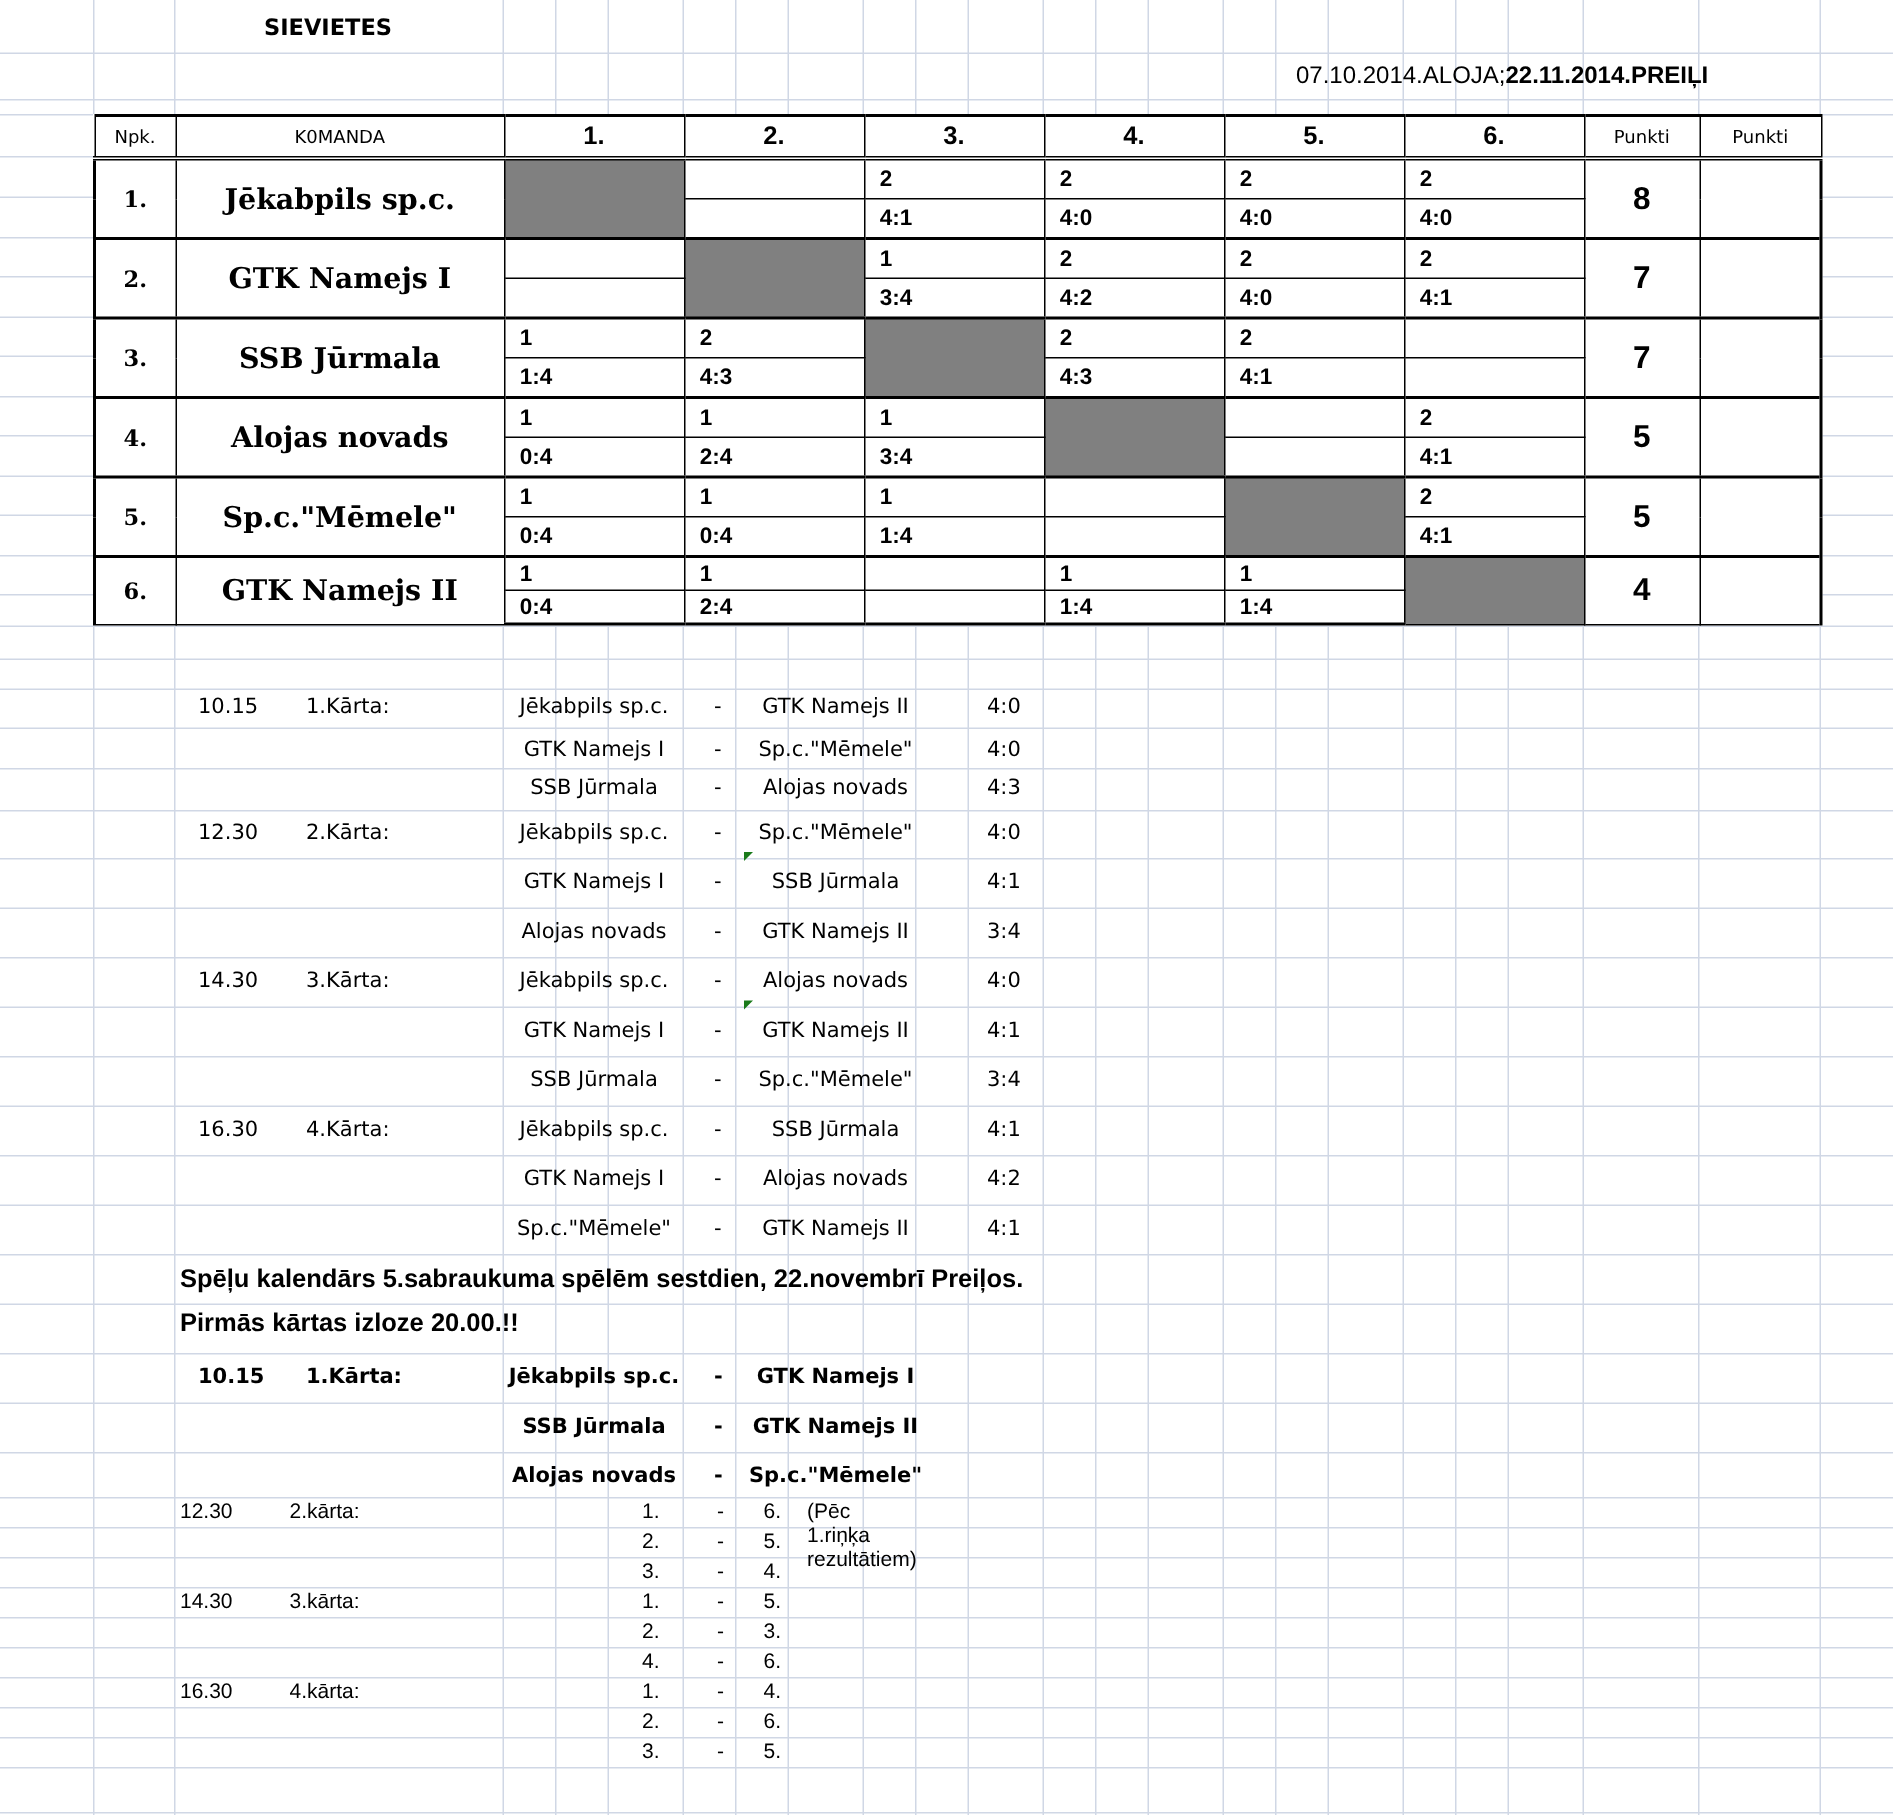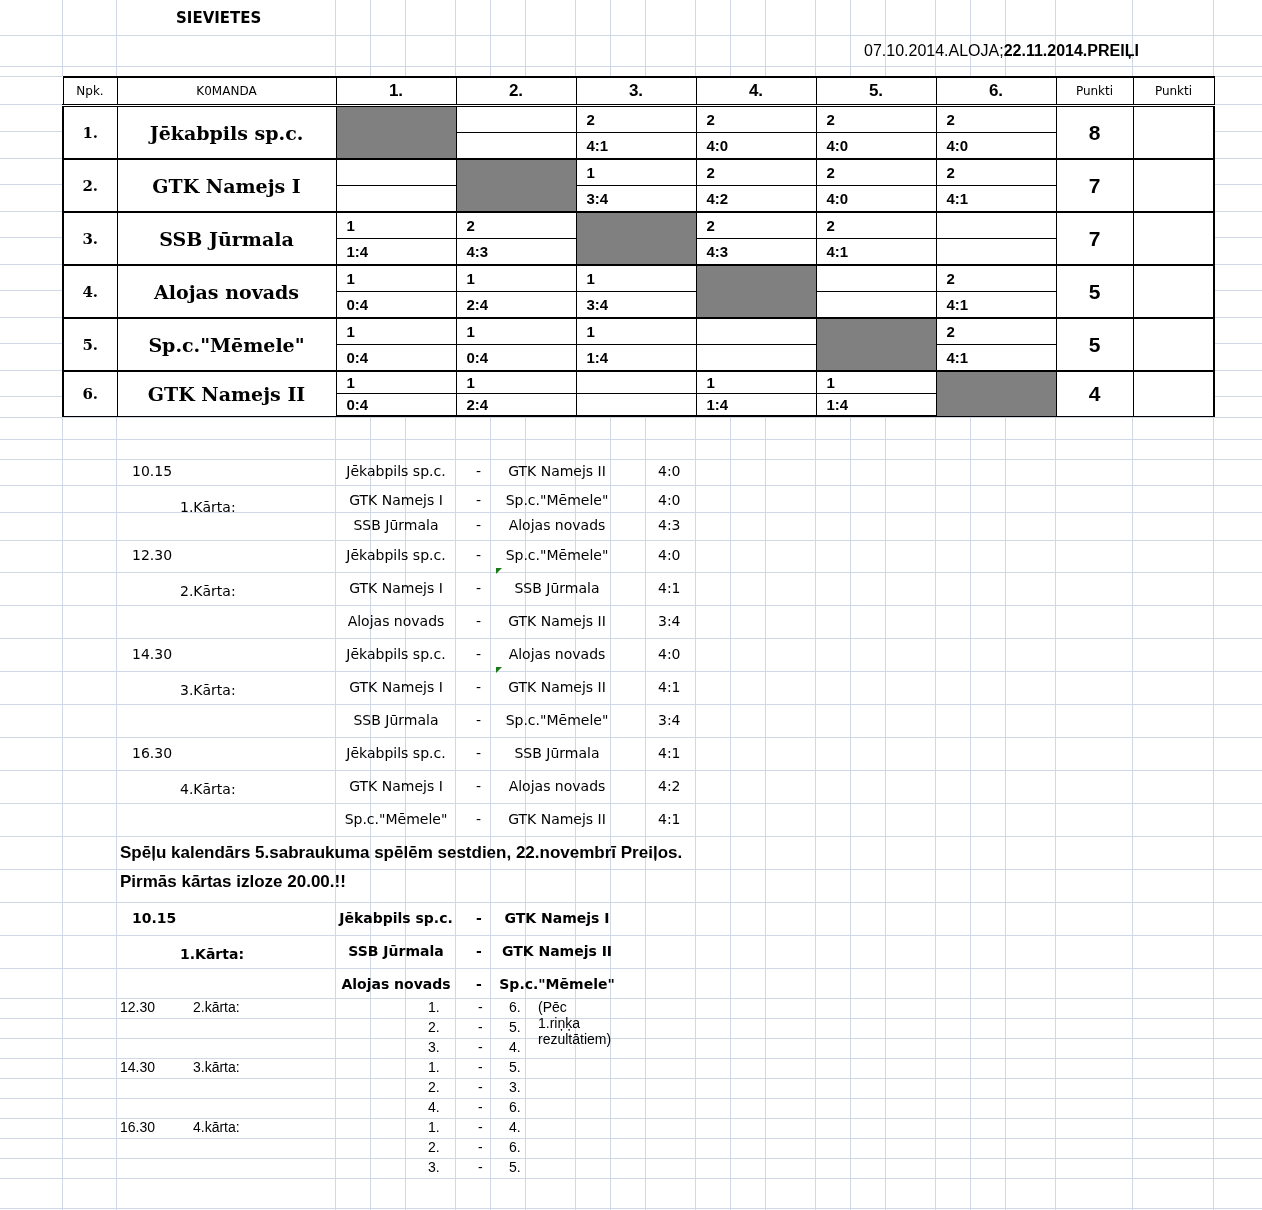--- a/index.html
+++ b/index.html
@@ -24,21 +24,21 @@
   #standings td.cell-top { border-bottom:1px solid #000; }
   #standings td.cell-bot { border-top:1px solid #000; }
   #standings td.self { background:#808080; }
   #standings td.outer-l { border-left:2px solid #000; }
   #standings td.outer-r { border-right:2px solid #000; }
   #standings tr.last td { border-bottom:2px solid #000; }
 
   
   .sch { position:absolute; font-family:"DejaVu Sans", sans-serif; font-size:14px; }
   .sch .time { position:absolute; left:132px; }
-  .sch .round { position:absolute; left:180px;margin-top:36px; }
+  .sch .round { position:absolute; left:204px; }
   .sch .home { position:absolute; left:336px; width:120px; text-align:center; }
   .sch .dash { position:absolute; left:476px; }
   .sch .away { position:absolute; left:497px; width:120px; text-align:center; }
   .sch .score { position:absolute; left:658px; }
   .sch.bold { font-weight:bold; }
 
   .heading2 { left:120px; font-size:17px; font-weight:bold; font-family:"Liberation Sans", sans-serif; }
 
   .plan { position:absolute; font-size:14px; font-family:"Liberation Sans", sans-serif; }
   .plan .time { position:absolute; left:120px; }

